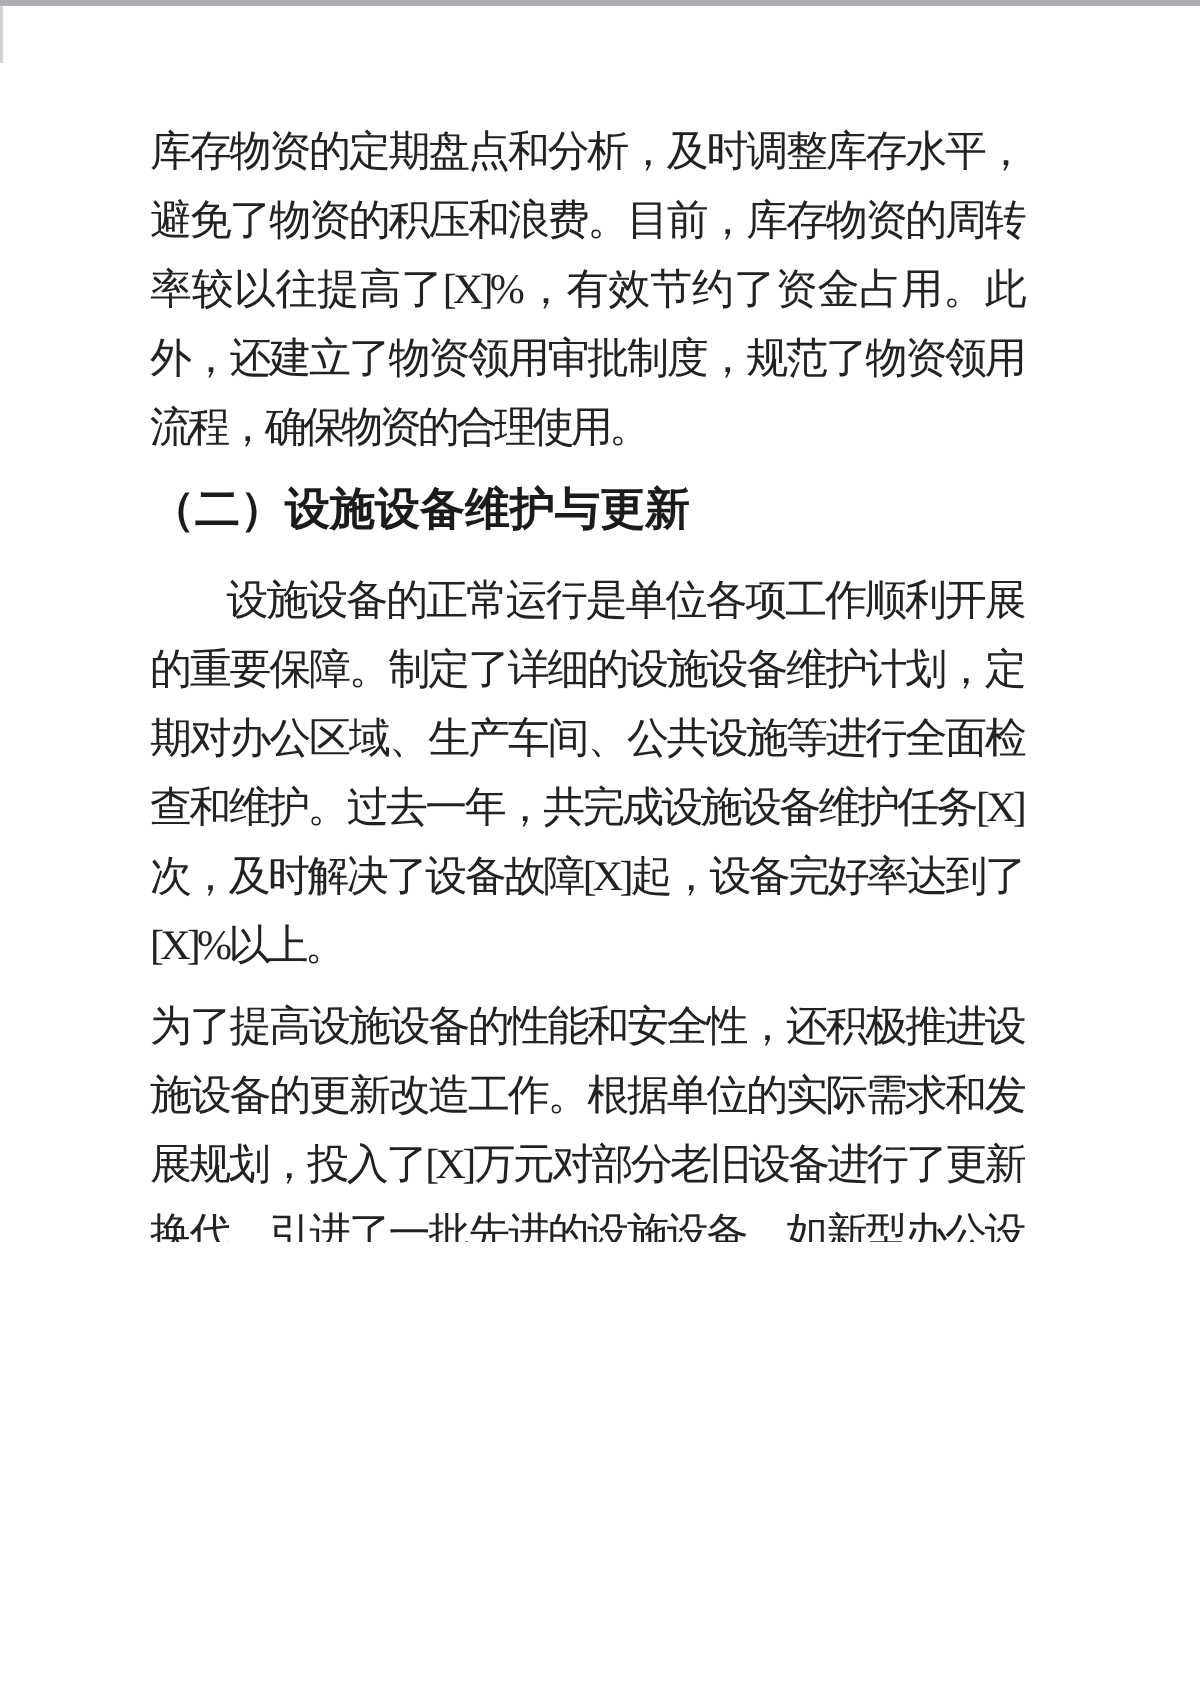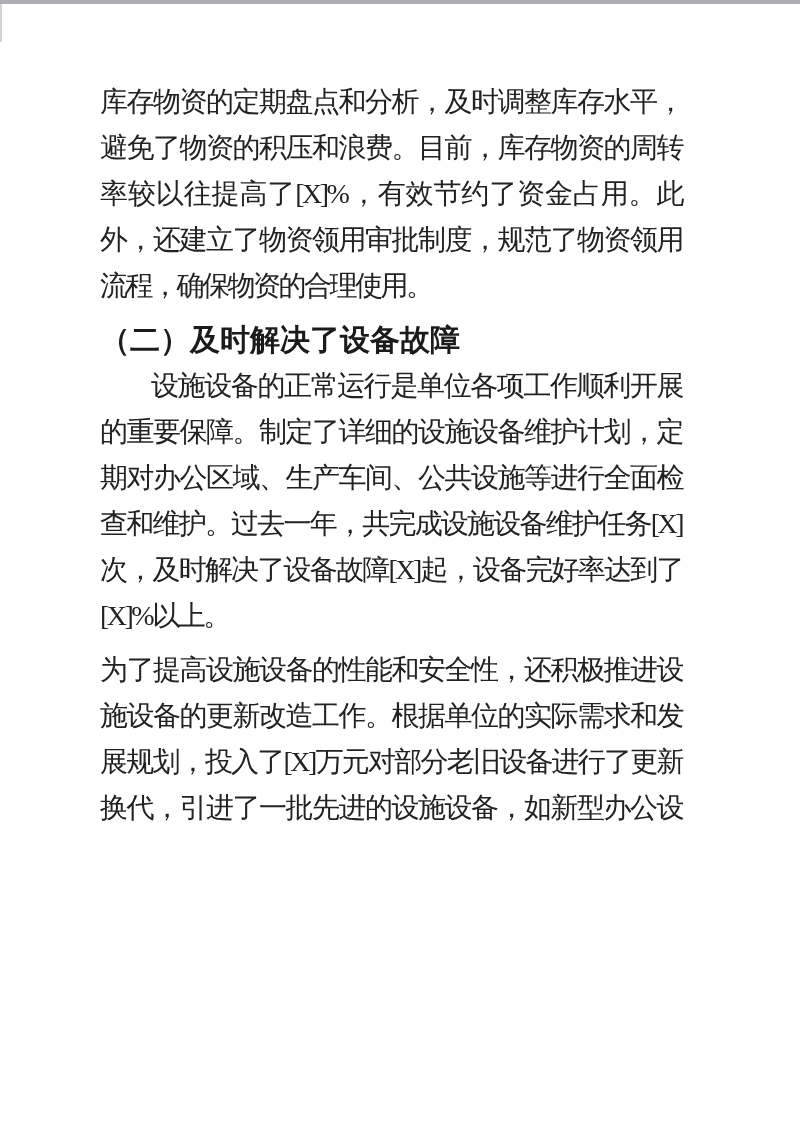--- a/index.html
+++ b/index.html
@@ -38,21 +38,21 @@
     margin:0;
     font-size:28px;
     line-height:46px;
     letter-spacing:-2.5px;
     color:var(--ink);
     text-align:justify;
     text-justify:inter-character;
     text-align-last:left;
   }
   .body-par.indent{ text-indent:51px; }
-  .par-gap{ }
+  .par-gap{ margin-top:15px; }
   .par-gap-sm{ margin-top:8px; }
   .section-heading{
     margin:8px 0 0 0;
     font-size:30px;
     line-height:46px;
     font-weight:bold;
     letter-spacing:0;
     color:#1b1b1b;
   }
   .section-heading.second{ margin-top:0; }
@@ -77,21 +77,21 @@
 
 <div class="page">
 
   <div class="edge-top"></div>
   <div class="edge-left"></div>
 
   <div class="content">
 
     <p class="body-par">库存物资的定期盘点和分析，及时调整库存水平，避免了物资的积压和浪费。目前，库存物资的周转率较以往提高了[X]%，有效节约了资金占用。此外，还建立了物资领用审批制度，规范了物资领用流程，确保物资的合理使用。</p>
 
-    <h2 class="section-heading">（二）及时解决了设备故障</h2>
+    <h2 class="section-heading">（二）设施设备维护与更新</h2>
 
     <p class="body-par indent par-gap">设施设备的正常运行是单位各项工作顺利开展的重要保障。制定了详细的设施设备维护计划，定期对办公区域、生产车间、公共设施等进行全面检查和维护。过去一年，共完成设施设备维护任务[X]次，及时解决了设备故障[X]起，设备完好率达到了[X]%以上。</p>
 
     <p class="body-par par-gap-sm">为了提高设施设备的性能和安全性，还积极推进设施设备的更新改造工作。根据单位的实际需求和发展规划，投入了[X]万元对部分老旧设备进行了更新换代，引进了一批先进的设施设备，如新型办公设备、环保节能设备等。这些新设备的投入使用，不仅提高了工作效率，还降低了能源消耗和环境污染。</p>
 
 
     <p class="body-par indent par-gap-sm">环境卫生和安全管理是后勤工作的重要组成部分，直接关系到员工的身体健康和单位的正常运转。加强</p>
 
   </div>
 

